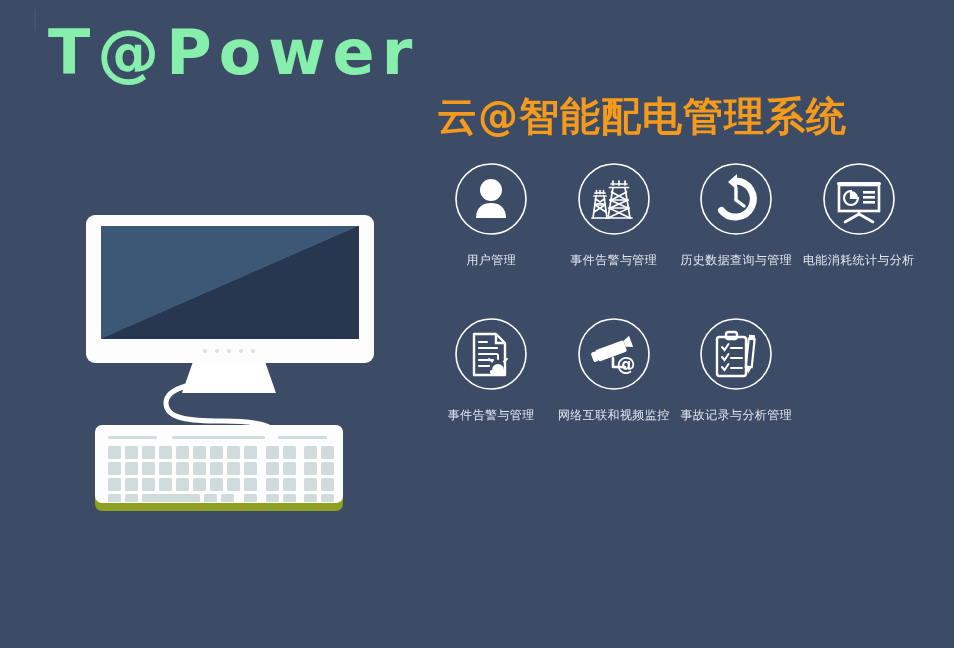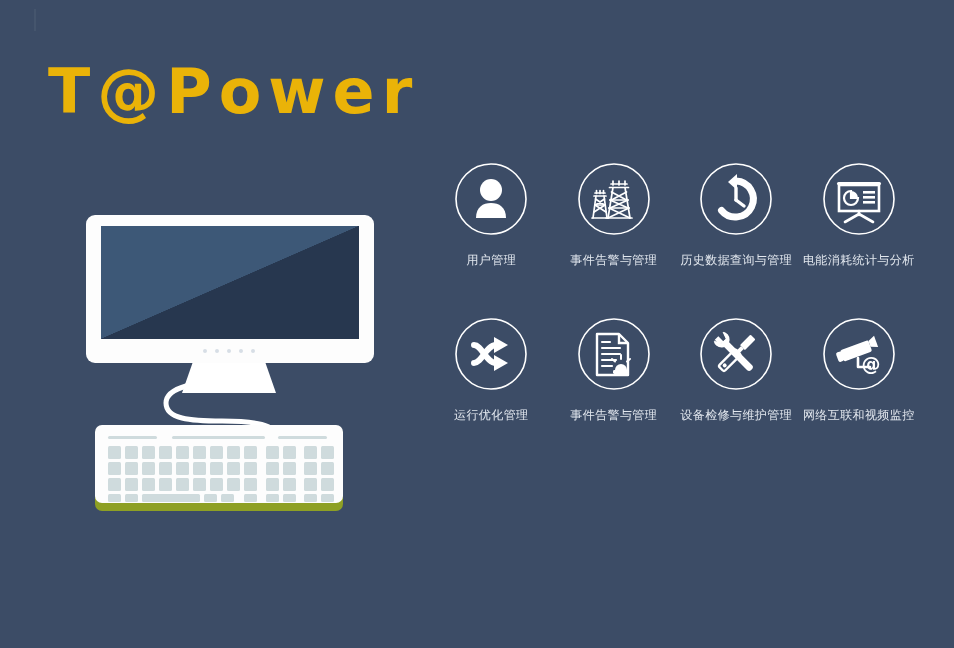--- a/index.html
+++ b/index.html
@@ -11,25 +11,24 @@
     overflow:hidden;
     position:relative;
   }
   .stage{position:absolute;inset:0;width:954px;height:648px;}
 
   
   .brand-wordmark{
     position:absolute;left:48px;top:22px;
     font-size:62px;font-weight:bold;
     letter-spacing:7px;
-    color:#eab308;
+    color:#86efac;
     line-height:1;
     white-space:nowrap;
     font-family:"DejaVu Sans","Liberation Sans",sans-serif;
-    margin-top:39px;
   }
   .brand-subtitle{
     position:absolute;left:437px;top:96px;
     font-size:40px;font-weight:bold;
     color:#f59a1b;
     letter-spacing:1px;
     line-height:1;
     white-space:nowrap;
     font-family:"DejaVu Sans","Liberation Sans",sans-serif;
   }
@@ -70,20 +69,21 @@
 </style>
 </head>
 <body>
 
 <div class="stage">
 
   <div class="speck"></div>
 
   <div class="brand-wordmark">T@Power</div>
 
+  <div class="brand-subtitle">云@智能配电管理系统</div>
 
   <div class="illustration">
     <svg width="300" height="335" viewBox="0 0 300 335" xmlns="http://www.w3.org/2000/svg">
       <defs>
         <linearGradient id="screenSplit" x1="0" y1="0" x2="1" y2="1">
           <stop offset="0%" stop-color="#3d5877"></stop>
           <stop offset="49.8%" stop-color="#3d5877"></stop>
           <stop offset="50%" stop-color="#27374f"></stop>
           <stop offset="100%" stop-color="#27374f"></stop>
         </linearGradient>
@@ -253,34 +253,20 @@
 
           <g stroke="#ffffff" stroke-width="2.6" stroke-linecap="round">
             <path d="M39 51 v4"></path>
             <path d="M39 54 L25 62 M39 54 L53 62"></path>
           </g>
         </svg>
       </div>
       <div class="feature-label">电能消耗统计与分析</div>
     </div>
 
-    <div class="feature">
-      <div class="feature-icon">
-        <svg width="78" height="78" viewBox="0 0 78 78">
-          <circle cx="39" cy="39" r="35" fill="none" stroke="#ffffff" stroke-width="1.6"></circle>
-          <g stroke="#ffffff" stroke-width="6" fill="none" stroke-linecap="round">
-            <path d="M22 30 C30 30 34 48 44 48"></path>
-            <path d="M22 48 C30 48 34 30 44 30"></path>
-          </g>
-          <path d="M42 22 L56 30 L42 38 Z" fill="#ffffff"></path>
-          <path d="M42 40 L56 48 L42 56 Z" fill="#ffffff"></path>
-        </svg>
-      </div>
-      <div class="feature-label">运行优化管理</div>
-    </div>
 
     <div class="feature">
       <div class="feature-icon">
         <svg width="78" height="78" viewBox="0 0 78 78">
           <circle cx="39" cy="39" r="35" fill="none" stroke="#ffffff" stroke-width="1.6"></circle>
           <path d="M22 19 h22 l9 9 v32 h-31 Z" fill="none" stroke="#ffffff" stroke-width="2.4" stroke-linejoin="round"></path>
           <path d="M44 19 v9 h9" fill="none" stroke="#ffffff" stroke-width="2.4"></path>
           <g stroke="#ffffff" stroke-width="2.2" stroke-linecap="round">
             <path d="M27 27 h8"></path>
             <path d="M27 33 h18"></path>
@@ -294,42 +280,20 @@
           <g stroke="#ffffff" stroke-width="2" stroke-linecap="round">
             <path d="M46 40 v4"></path>
             <path d="M37 44 l3 2.5"></path>
             <path d="M55 44 l-3 2.5"></path>
           </g>
         </svg>
       </div>
       <div class="feature-label">事件告警与管理</div>
     </div>
 
-    <div class="feature">
-      <div class="feature-icon">
-        <svg width="78" height="78" viewBox="0 0 78 78">
-          <circle cx="39" cy="39" r="35" fill="none" stroke="#ffffff" stroke-width="1.6"></circle>
-
-          <g transform="rotate(45 39 39)">
-            <rect x="35.5" y="15" width="7" height="15" rx="1" fill="#ffffff"></rect>
-            <rect x="37" y="30" width="4" height="6" fill="#ffffff"></rect>
-            <rect x="35" y="36" width="8" height="24" rx="2" fill="none" stroke="#ffffff" stroke-width="2.4"></rect>
-            <circle cx="39" cy="55" r="2" fill="#ffffff"></circle>
-          </g>
-
-          <g transform="rotate(-45 39 39)">
-            <path d="M34 14 l0 7 l5 0 l0 -7 a7.5 7.5 0 1 1 0 0
-                     M33 14 a7.5 7.5 0 1 0 12 0 l-2.5 7 l-7 0 Z" fill="#ffffff"></path>
-            <path d="M32.5 14 a8 8 0 1 0 13 0 l-2.8 7.5 h-7.4 Z" fill="#ffffff"></path>
-            <rect x="35.5" y="21" width="7" height="40" rx="3" fill="#ffffff"></rect>
-          </g>
-        </svg>
-      </div>
-      <div class="feature-label">设备检修与维护管理</div>
-    </div>
 
     <div class="feature">
       <div class="feature-icon">
         <svg width="78" height="78" viewBox="0 0 78 78">
           <circle cx="39" cy="39" r="35" fill="none" stroke="#ffffff" stroke-width="1.6"></circle>
 
           <g transform="rotate(-20 39 38)">
             <rect x="22" y="29" width="30" height="12" rx="2" fill="#ffffff"></rect>
             <path d="M52 30 l7 -3 v12 l-7 -3 Z" fill="#ffffff"></path>
             <rect x="17" y="30" width="6" height="10" rx="2" fill="#ffffff"></rect>
@@ -338,16 +302,40 @@
           <path d="M38 43 v9 h12" fill="none" stroke="#ffffff" stroke-width="2.6" stroke-linecap="round" stroke-linejoin="round"></path>
 
           <text x="51" y="56" font-size="19" font-weight="bold" fill="#ffffff" font-family="DejaVu Sans, sans-serif" text-anchor="middle">@</text>
         </svg>
       </div>
       <div class="feature-label">网络互联和视频监控</div>
     </div>
 
 
 
+    <div class="feature">
+      <div class="feature-icon">
+        <svg width="78" height="78" viewBox="0 0 78 78">
+          <circle cx="39" cy="39" r="35" fill="none" stroke="#ffffff" stroke-width="1.6"></circle>
+          <rect x="20" y="22" width="29" height="39" rx="2.5" fill="none" stroke="#ffffff" stroke-width="2.4"></rect>
+          <rect x="29" y="17" width="11" height="7" rx="2.5" fill="none" stroke="#ffffff" stroke-width="2.4"></rect>
+          <g stroke="#ffffff" stroke-width="2" stroke-linecap="round" fill="none">
+            <path d="M25 32 l2.5 3 l4 -6"></path>
+            <path d="M34 33 h11"></path>
+            <path d="M25 42 l2.5 3 l4 -6"></path>
+            <path d="M34 43 h11"></path>
+            <path d="M25 52 l2.5 3 l4 -6"></path>
+            <path d="M34 53 h11"></path>
+          </g>
+
+          <g transform="rotate(6 54 40)">
+            <path d="M50 20 l6 0 l0 4 l-6 0 Z" fill="#ffffff"></path>
+            <rect x="50" y="24" width="6" height="28" fill="none" stroke="#ffffff" stroke-width="2.2"></rect>
+            <path d="M50 52 l3 7 l3 -7 Z" fill="#ffffff"></path>
+          </g>
+        </svg>
+      </div>
+      <div class="feature-label">事故记录与分析管理</div>
+    </div>
 
 
   </div>
 </div>
 
 </body></html>

